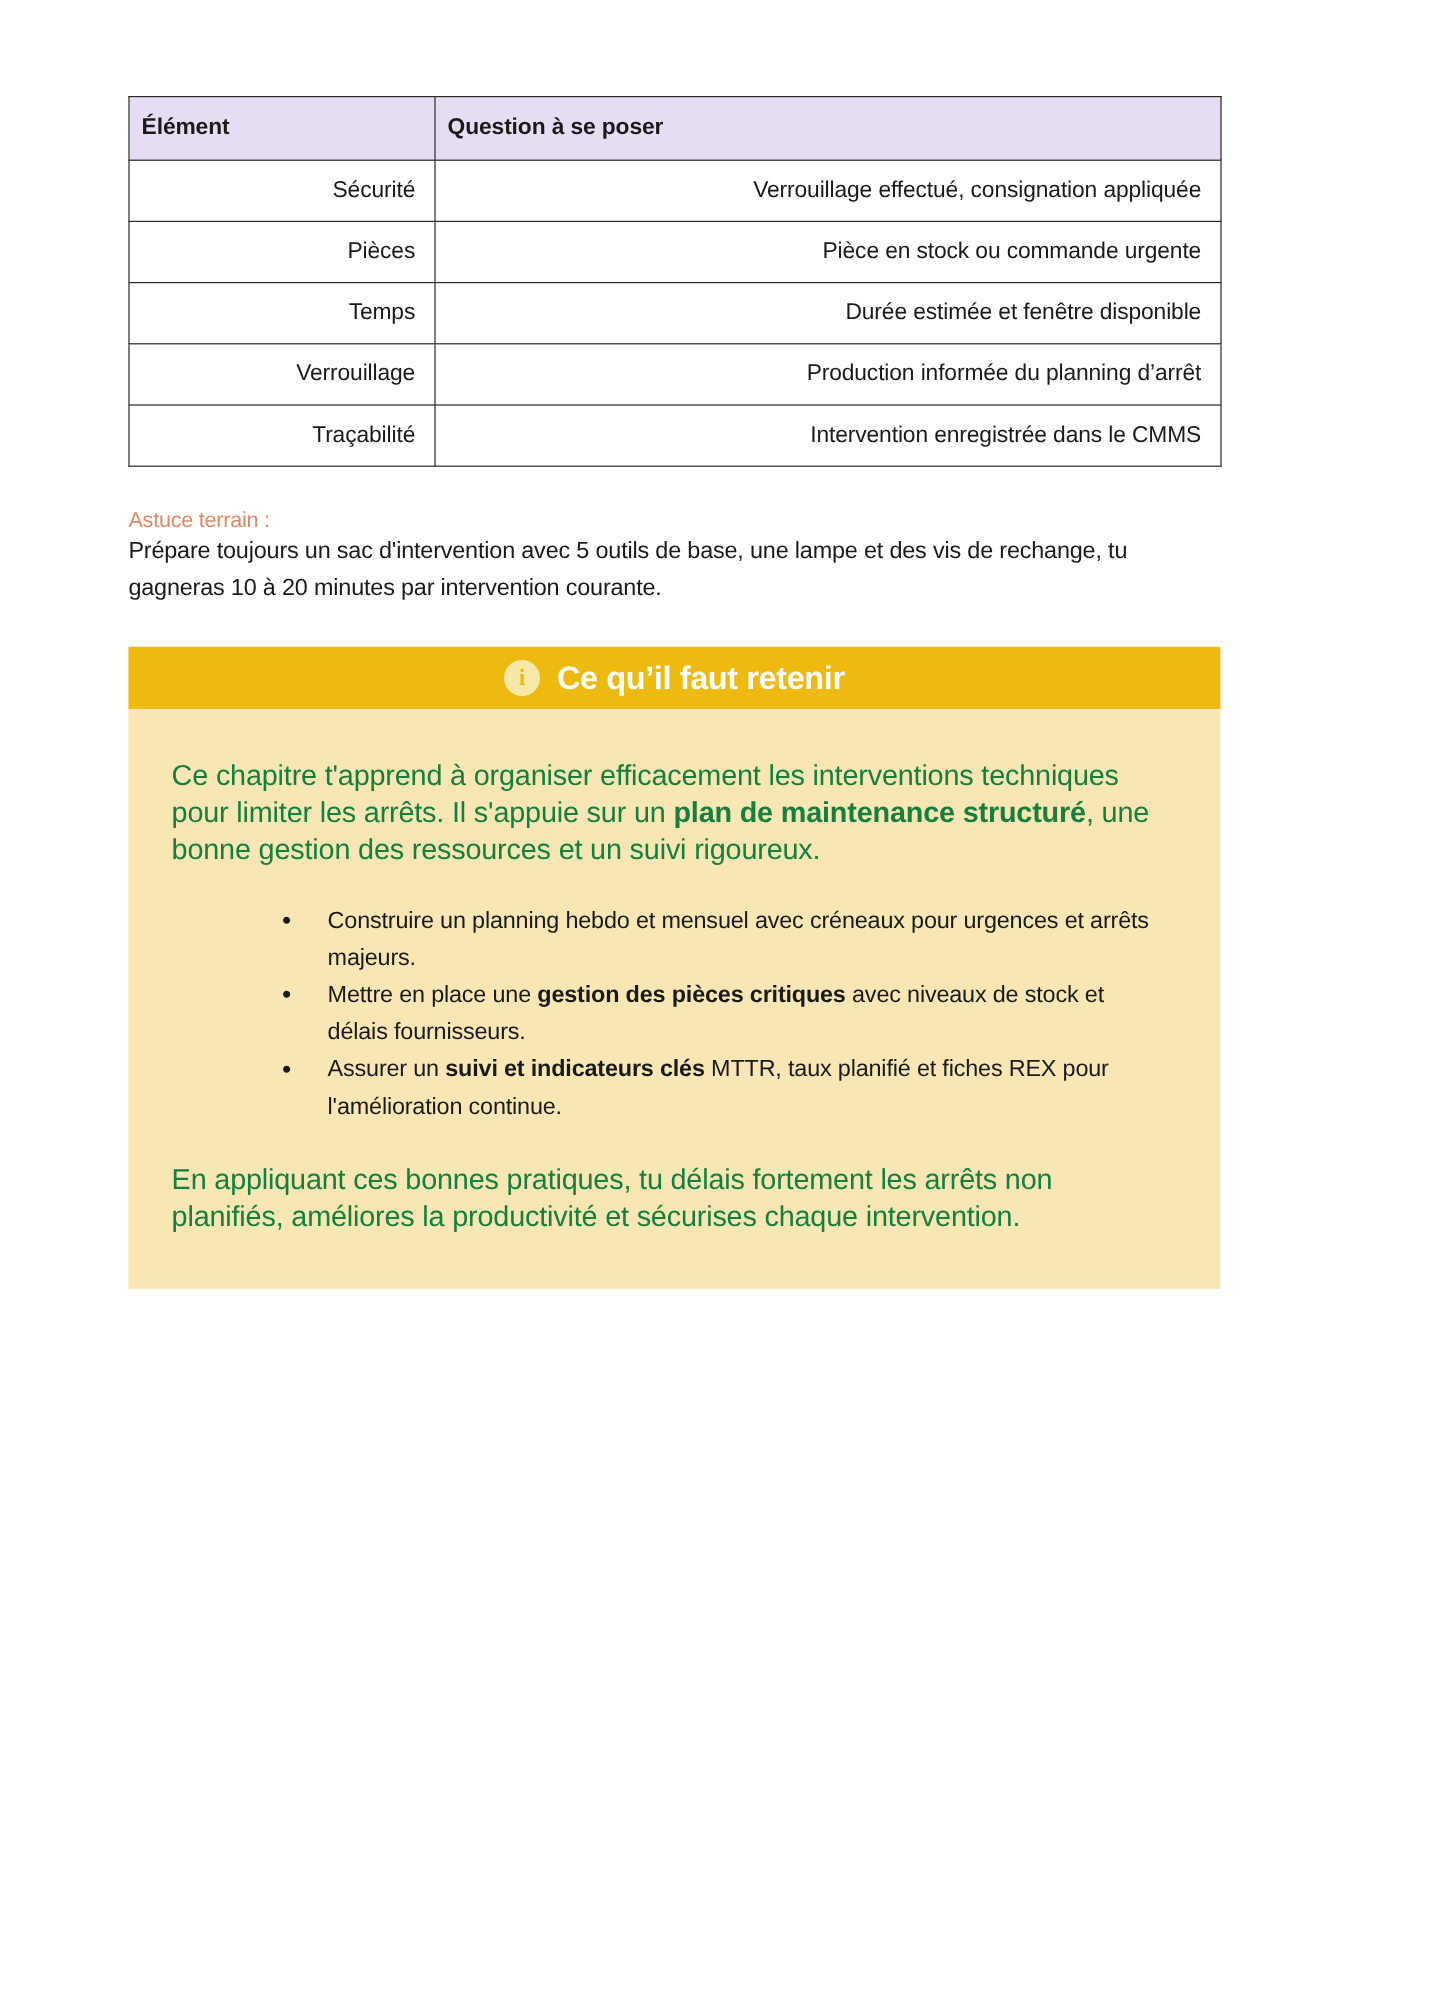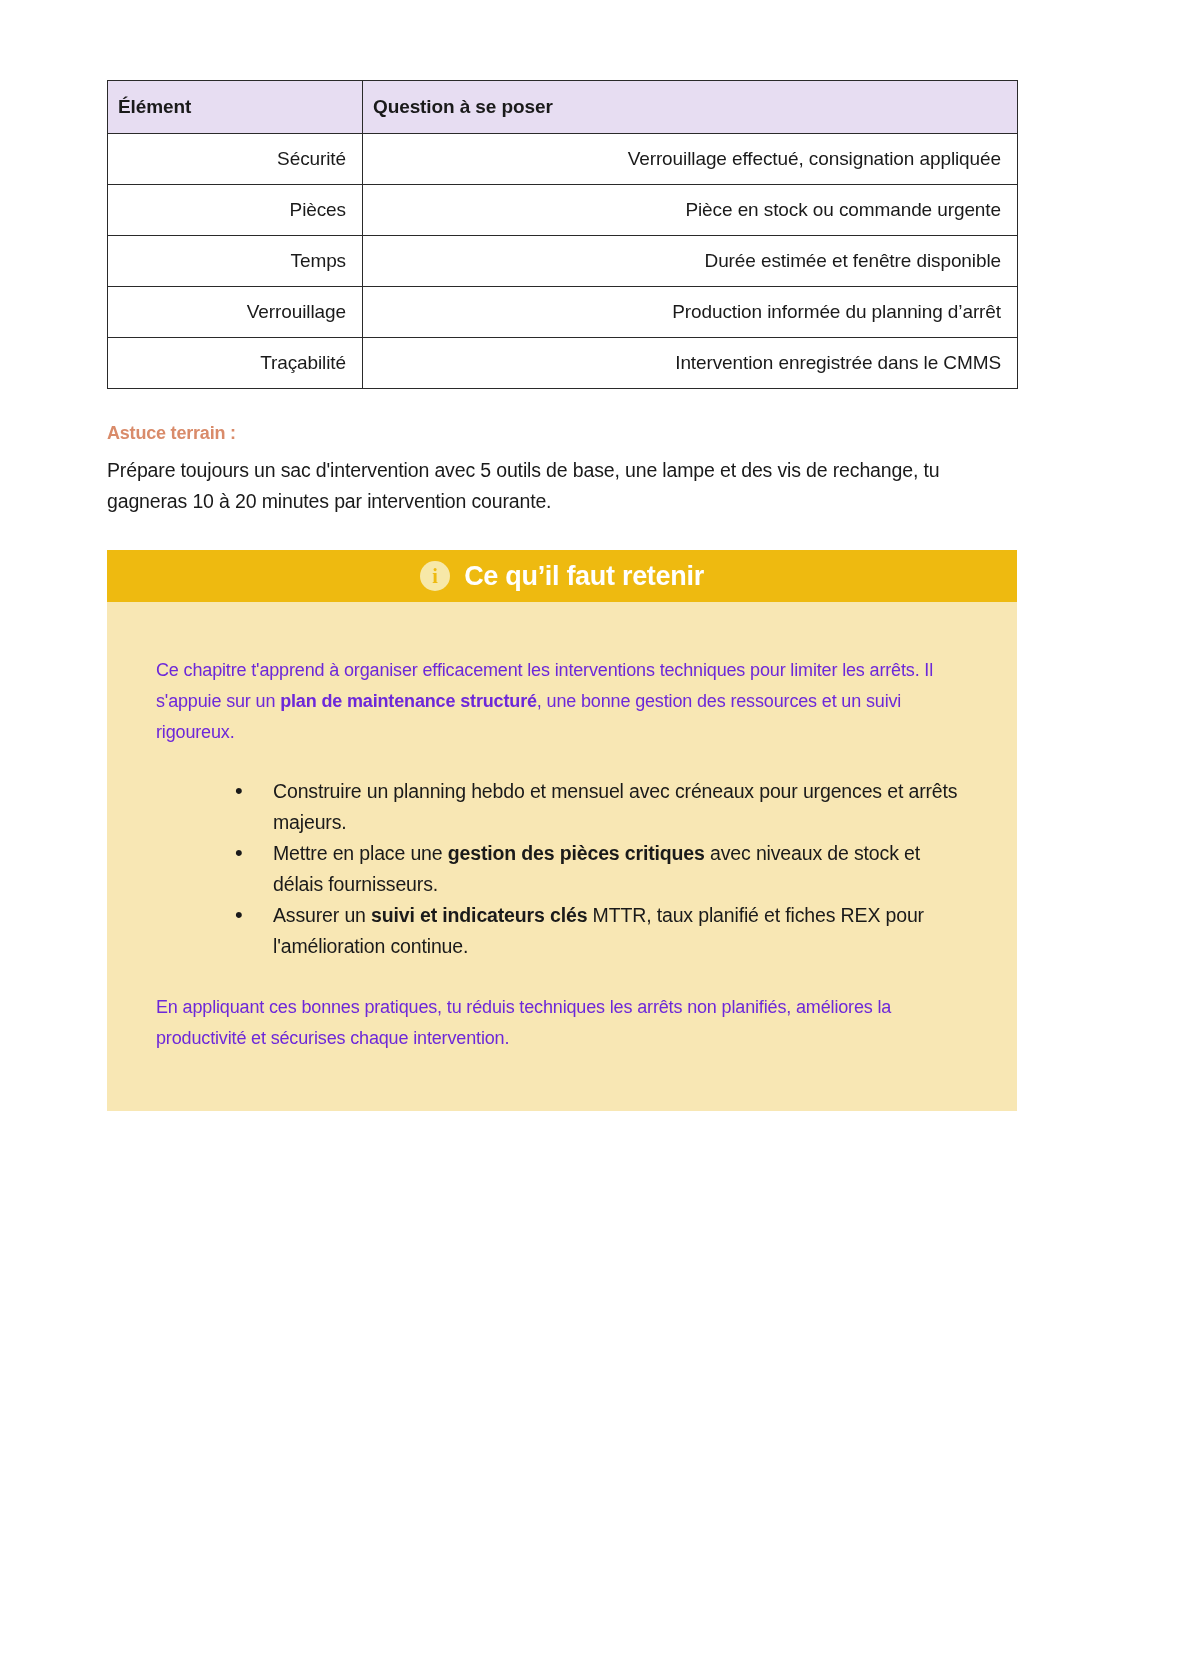--- a/index.html
+++ b/index.html
@@ -55,24 +55,23 @@
     text-align: right;
   }
 
   
   .tip-block {
     margin-top: 34px;
     width: 880px;
   }
   .tip-label {
     font-size: 18px;
-    font-weight: bold;
+    font-weight: normal;
     color: #d98b6a;
     letter-spacing: -0.2px;
-    margin-bottom: 11px;
   }
   .tip-text {
     font-size: 19.5px;
     line-height: 31px;
     color: #1a1a1a;
     letter-spacing: -0.15px;
     max-width: 862px;
   }
 
   
@@ -106,25 +105,25 @@
     color: #ffffff;
     font-size: 27px;
     font-weight: bold;
     letter-spacing: -0.3px;
   }
   .callout-body {
     background: #f8e7b4;
     padding: 36px 38px 40px 32px;
   }
   .callout-para {
-    font-size: 18px;
-    line-height: 31px;
-    color: #6d28d9;
+    font-size: 24px;
+    line-height: 31px;
+    color: #15803d;
     letter-spacing: -0.15px;
-    margin: 17px;
+    margin: 4px;
     max-width: 838px;
   }
   .callout-para strong { font-weight: bold; }
 
   .callout-list {
     margin: 28px 0 30px 0;
     padding: 0 0 0 96px;
     list-style: none;
   }
   .callout-list li {
@@ -204,17 +203,17 @@
     </div>
     <div class="callout-body">
       <p class="callout-para"><span>Ce chapitre t'apprend à organiser efficacement les interventions techniques pour limiter les arrêts. Il s'appuie sur un </span><strong>plan de maintenance structuré</strong><span>, une bonne gestion des ressources et un suivi rigoureux.</span></p>
 
       <ul class="callout-list">
         <li><span>Construire un planning hebdo et mensuel avec créneaux pour urgences et arrêts majeurs.</span><strong></strong><span></span></li>
         <li><span>Mettre en place une </span><strong>gestion des pièces critiques</strong><span> avec niveaux de stock et délais fournisseurs.</span></li>
         <li><span>Assurer un </span><strong>suivi et indicateurs clés</strong><span> MTTR, taux planifié et fiches REX pour l'amélioration continue.</span></li>
       </ul>
 
-      <p class="callout-para callout-closing">En appliquant ces bonnes pratiques, tu réduis techniques les arrêts non planifiés, améliores la productivité et sécurises chaque intervention.</p>
+      <p class="callout-para callout-closing">En appliquant ces bonnes pratiques, tu délais fortement les arrêts non planifiés, améliores la productivité et sécurises chaque intervention.</p>
     </div>
   </div>
 
 </div>
 
 </body></html>

